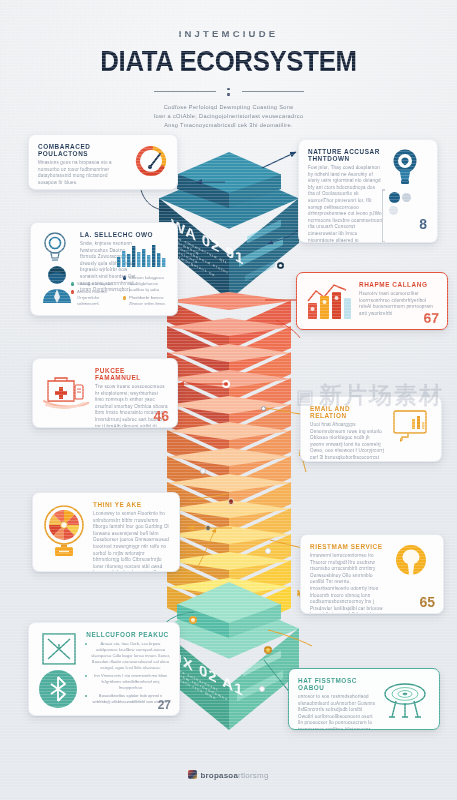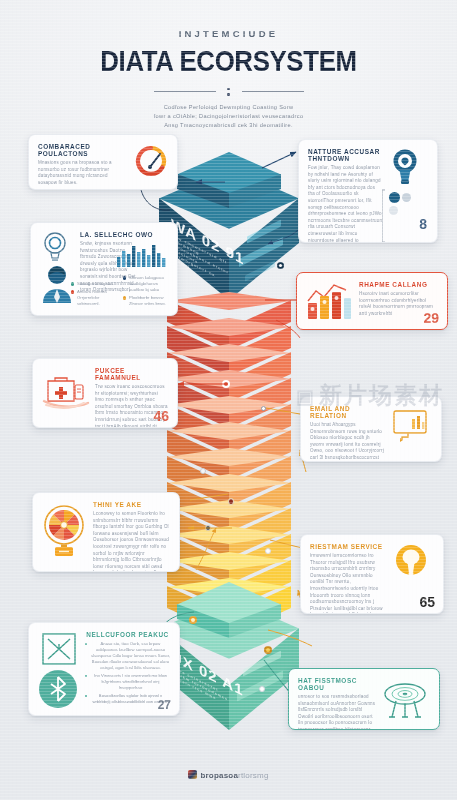--- a/index.html
+++ b/index.html
@@ -108,21 +108,21 @@
   .c-body {
     font-size:4.5px; line-height:6.6px; color:#8a94a3; letter-spacing:.2px;
     filter: blur(0.5px);
   }
   .c-num {
     position:absolute; right:8px; bottom:3px;
     font-size:14px; font-weight:700; opacity:.85;
   }
   .t-navy { color:#1d3552; } .t-red { color:#d9452c; }
   .t-orange { color:#e0921f; } .t-teal { color:#3d9d8c; }
-  .n-red{color:#d9452c}.n-orange{color:#000000}.n-navy{color:#21456e}
+  .n-red{color:#d9452c}.n-orange{color:#a16207}.n-navy{color:#21456e}
 
   .bullets { font-size:4.2px; line-height:6px; color:#8a94a3; filter: blur(0.45px); }
   .bullets li { list-style:none; position:relative; padding-left:6px; margin-bottom:2px; }
   .bdot { position:absolute; left:0; top:1.3px; width:3.4px; height:3.4px; border-radius:50%; }
 
   
   svg.conn { position:absolute; left:0; top:0; width:457px; height:800px; z-index:8; pointer-events:none; }
 
   .node { position:absolute; border-radius:50%; z-index:9; }
 
@@ -425,21 +425,21 @@
           <circle cx="6.5" cy="28" r="2" fill="#fff" opacity=".85"></circle>
           <circle cx="18.5" cy="21" r="2" fill="#fff" opacity=".85"></circle>
           <circle cx="30.5" cy="17" r="2" fill="#fff" opacity=".85"></circle>
         </svg>
       </div>
       <div style="flex:1; min-width:0;">
         <div class="c-title t-red">RHAPME CALLANG</div>
         <div class="c-body">Hsorotrv tnart ocomorcrlitsr loorrrsonrhroo cdombrhlyerlbol rulsAl buosrsorrtnorn pmrroopram anti yworkrelrbi</div>
       </div>
     </div>
-    <div class="c-num n-red">29</div>
+    <div class="c-num n-red">67</div>
   </div>
 
   <div class="card bd-none" style="left:32px; top:358px; width:146px; height:70px;">
     <div style="display:flex; gap:5px;">
       <div style="width:48px;">
         <svg width="48" height="46" viewBox="0 0 48 46">
           <path d="M6 14 h26 v20 h-26 z" fill="none" stroke="#e4553e" stroke-width="1.3"></path>
           <path d="M13 14 v-3 h12 v3" fill="none" stroke="#e4553e" stroke-width="1.3"></path>
           <path d="M17 20 h4 v4 h4 v4 h-4 v4 h-4 v-4 h-4 v-4 h4 z" fill="#d9452c"></path>
           <rect x="33" y="18" width="8" height="14" rx="1.6" fill="none" stroke="#e4553e" stroke-width="1.2"></rect>

